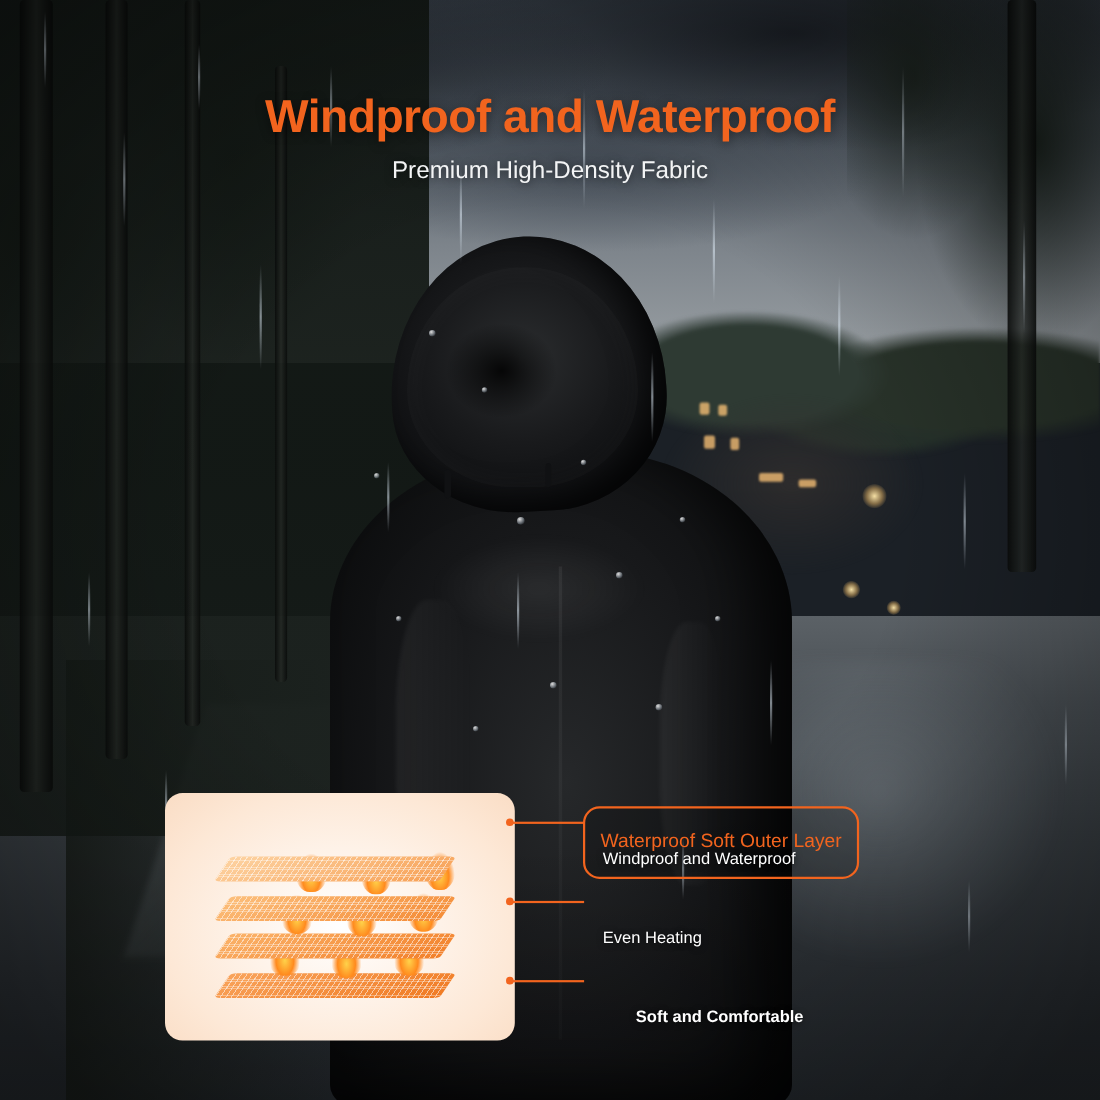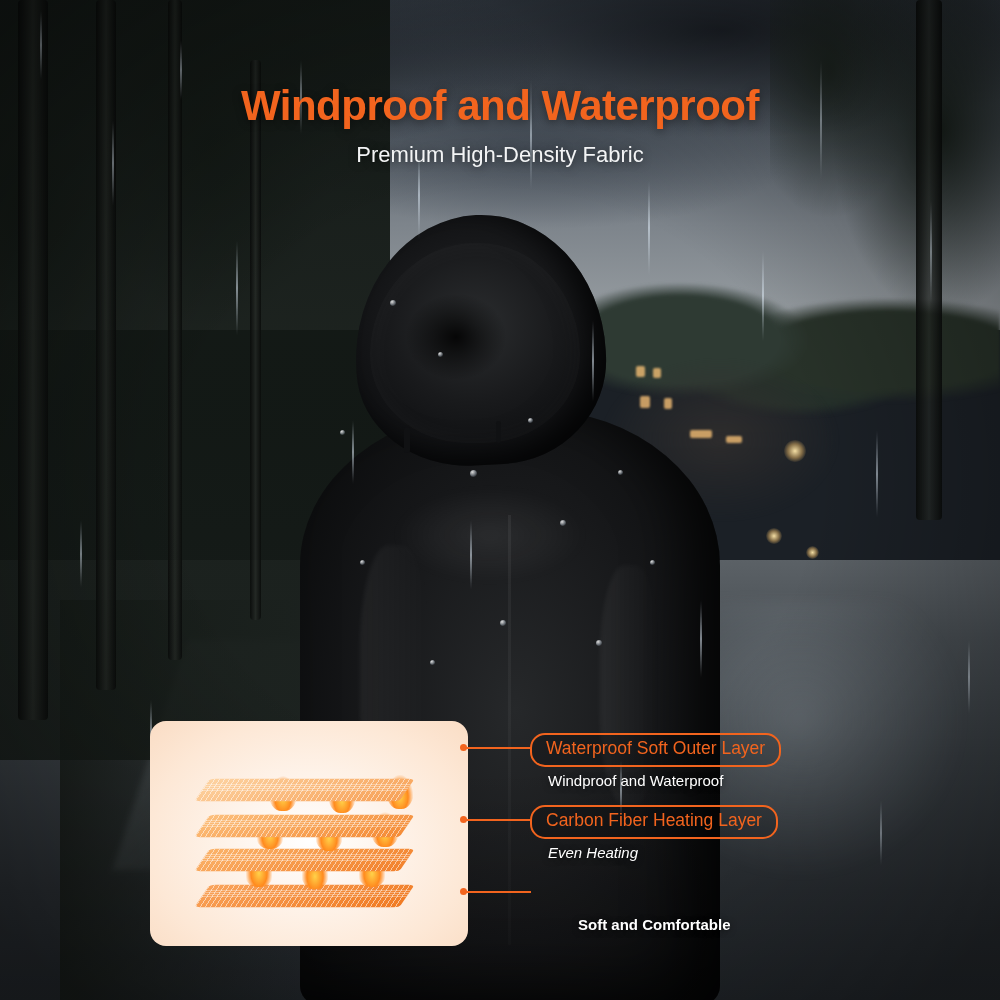--- a/index.html
+++ b/index.html
@@ -229,21 +229,21 @@
 
   
   .callout-title {
     position: absolute;
     height: 30px;
     border: 2px solid #f2641e;
     border-radius: 15px;
     color: #f2641e;
     font-size: 17.5px;
     line-height: 27px;
-    padding: 0 14px;
+    padding: 16px 14px;
     background: rgba(0,0,0,0.18);
     white-space: nowrap;
   }
   .callout-sub {
     position: absolute;
     color: #ffffff;
     font-size: 15px;
     white-space: nowrap;
     text-shadow: 0 1px 6px rgba(0,0,0,0.6);
   }
@@ -376,20 +376,19 @@
     </div>
   </div>
 
   <div class="leader-dot" style="left:460px; top:744px;"></div>
   <div class="leader" style="left:463px; top:747px; width:68px;"></div>
   <div class="callout-title" style="left:530px; top:733px;">Waterproof Soft Outer Layer</div>
   <div class="callout-sub" style="left:548px; top:772px;">Windproof and Waterproof</div>
 
   <div class="leader-dot" style="left:460px; top:816px;"></div>
   <div class="leader" style="left:463px; top:819px; width:68px;"></div>
-  <div class="callout-title" style="left:530px; top:805px;">Carbon Fiber Heating Layer</div>
-  <div class="callout-sub" style="left:548px; top:844px;font-style:italic;">Even Heating</div>
+  <div class="callout-sub" style="left:548px; top:844px;">Even Heating</div>
 
   <div class="leader-dot" style="left:460px; top:888px;"></div>
   <div class="leader" style="left:463px; top:891px; width:68px;"></div>
   <div class="callout-sub" style="left:578px; top:916px;font-weight:bold;">Soft and Comfortable</div>
 
 </div>
 
 </body></html>

